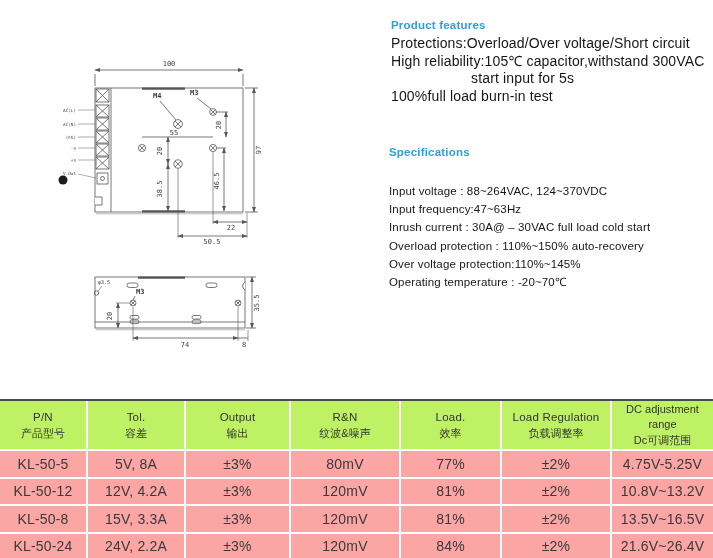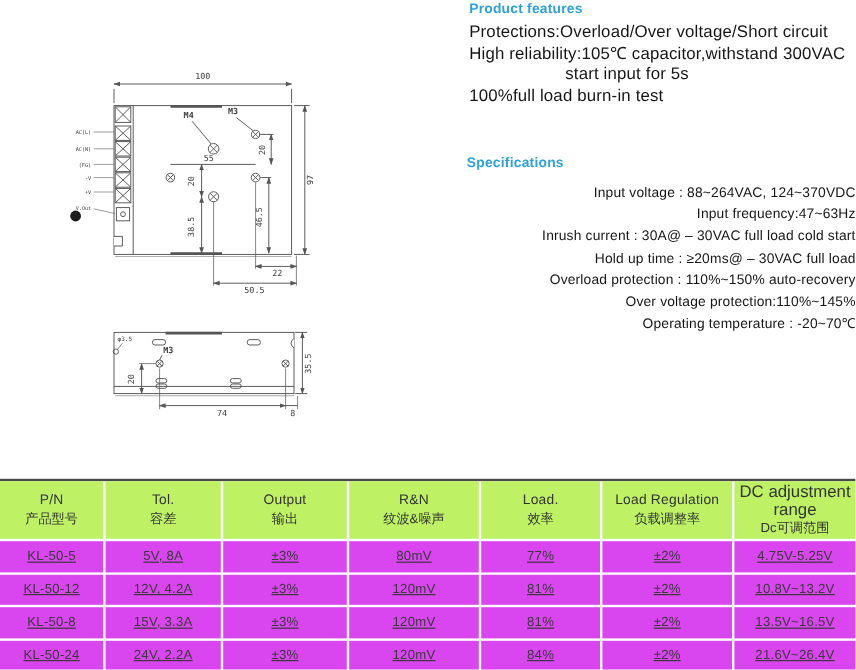--- a/index.html
+++ b/index.html
@@ -3,26 +3,26 @@
 <meta charset="utf-8">
 <style>
   html,body{margin:0;padding:0;}
   body{
     width:713px;height:558px;position:relative;overflow:hidden;
     background:#ffffff;
     font-family:"Liberation Sans", sans-serif;
     -webkit-font-smoothing:antialiased;
   }
   
-  .feat-block{position:absolute;left:391px;top:2px;width:322px;}
+  .feat-block{position:absolute;left:391px;top:19px;width:322px;}
   .sec-title{color:#2da0dd;font-size:11.5px;font-weight:bold;letter-spacing:.2px;margin:0 0 4px 0;}
   .feat-line{color:#161616;font-size:14px;line-height:17.5px;letter-spacing:.15px;white-space:nowrap;}
   .feat-line.indent{padding-left:80px;}
-  .spec-block{position:absolute;left:389px;top:130px;width:324px;}
-  .spec-lines{margin-top:10px;text-align:right;}
+  .spec-block{position:absolute;left:389px;top:146px;width:324px;}
+  .spec-lines{margin-top:24px;}
   .spec-line{color:#161616;font-size:11.5px;line-height:18.2px;letter-spacing:.15px;white-space:nowrap;}
   
   .drawing{position:absolute;left:50px;top:50px;}
   .drawing text{font-family:"DejaVu Sans Mono","Liberation Mono",monospace;fill:#3d3d3d;}
   .dimtxt{font-size:7px;}
   .dimtxt-sm{font-size:5px;}
   .scrlbl{font-size:7px;font-weight:bold;fill:#222;}
   .termlbl{font-size:4.3px;fill:#444;}
   
   .ps-table{
@@ -34,24 +34,24 @@
     grid-template-rows:48px 25.5px 25.5px 25.5px 25.5px;
     column-gap:2px;row-gap:2px;
   }
   .ps-th{
     background:#bef264;display:flex;flex-direction:column;
     align-items:center;justify-content:center;
     color:#333;text-align:center;
   }
   .ps-th .en{font-size:11.5px;letter-spacing:.2px;line-height:15px;}
   .ps-th .cn{font-size:11px;line-height:16px;}
-  .ps-th:nth-child(7) .en{font-size:14px;letter-spacing:0;}
+  .ps-th:nth-child(7) .en{font-size:11px;letter-spacing:0;}
   .ps-td{
-    background:#d946ef;display:flex;align-items:center;justify-content:center;
-    font-size:11px;color:#3a3a3a;letter-spacing:.2px;white-space:nowrap;text-decoration:underline;
+    background:#fca5a5;display:flex;align-items:center;justify-content:center;
+    font-size:14px;color:#3a3a3a;letter-spacing:.2px;white-space:nowrap;
   }
 </style>
 </head>
 <body>
 
 <svg class="drawing" width="260" height="345" viewBox="0 0 260 345">
   <defs>
     <marker id="arr" viewBox="0 0 10 10" refX="9" refY="5" markerWidth="7" markerHeight="7" orient="auto-start-reverse">
       <path d="M0,1.5 L10,5 L0,8.5 z" fill="#555"></path>
     </marker>
@@ -251,21 +251,20 @@
   <div class="feat-line indent">start input for 5s</div>
   <div class="feat-line">100%full load burn-in test</div>
 </div>
 
 <div class="spec-block">
   <div class="sec-title">Specifications</div>
   <div class="spec-lines">
     <div class="spec-line">Input voltage :  88~264VAC, 124~370VDC</div>
     <div class="spec-line">Input frequency:47~63Hz</div>
     <div class="spec-line">Inrush current :  30A@ – 30VAC full load cold start</div>
-    <div class="spec-line">Hold up time :  ≥20ms@ – 30VAC full load</div>
     <div class="spec-line">Overload protection :  110%~150% auto-recovery</div>
     <div class="spec-line">Over voltage protection:110%~145%</div>
     <div class="spec-line">Operating temperature :  -20~70℃</div>
   </div>
 </div>
 
 <div class="ps-table">
 
   <div class="ps-th">
     <span class="en">P/N</span>

